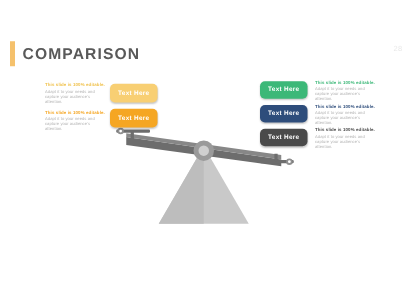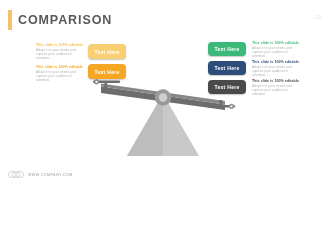--- a/index.html
+++ b/index.html
@@ -1,21 +1,21 @@
 <!DOCTYPE html>
 <html><head>
 <meta charset="utf-8">
 <style>
   html,body{margin:0;padding:0;}
   body{
     width:330px;height:186px;overflow:hidden;background:#ffffff;
     font-family:"Liberation Sans", sans-serif;
     -webkit-font-smoothing:antialiased;
   }
-  #slide{position:relative;width:330px;height:186px;background:#ffffff;overflow:hidden;}
+  #slide{position:relative;width:330px;height:186px;background:#ffffff;overflow:hidden;margin-top:23px;}
 
   
   #title-accent{
     position:absolute;left:8px;top:10px;width:4px;height:20px;background:#f5c16c;
   }
   #page-title{
     position:absolute;left:18px;top:12px;
     font-size:12.5px;font-weight:bold;letter-spacing:.9px;color:#595959;
     line-height:16px;white-space:nowrap;
   }

